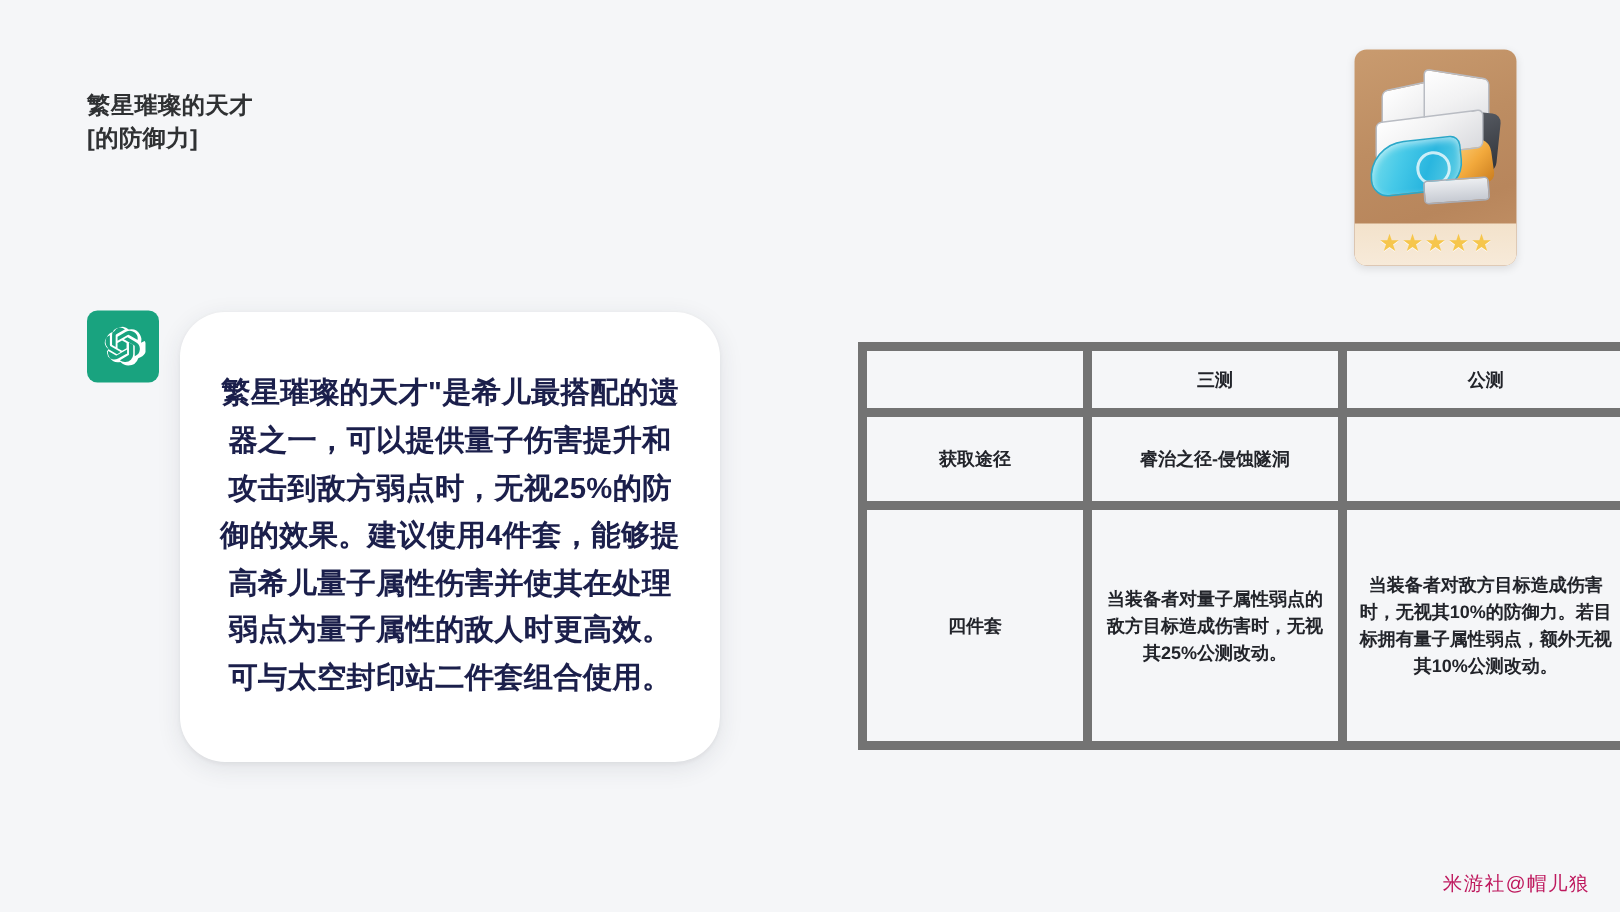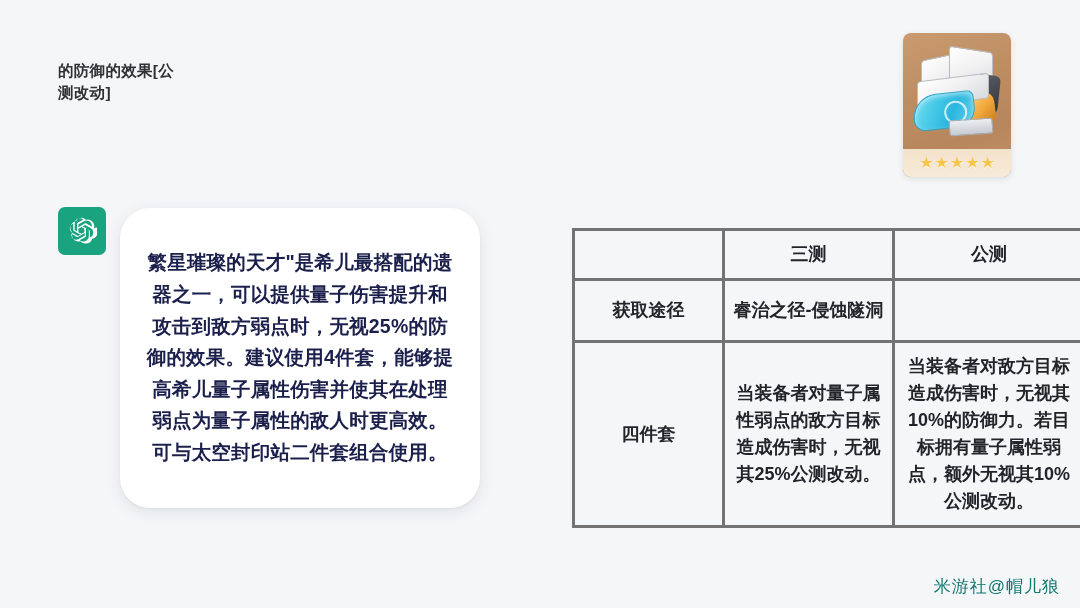--- a/index.html
+++ b/index.html
@@ -191,55 +191,55 @@
   .cmp-table {
     position: absolute;
     left: 572px;
     top: 228px;
     width: 491px;
     border-collapse: collapse;
     table-layout: fixed;
     background: transparent;
   }
   .cmp-table td, .cmp-table th {
-    border: 3px solid #737373;
+    border: 6px solid #737373;
     padding: 10px 8px;
     text-align: center;
     vertical-align: middle;
-    font-size: 18px;
+    font-size: 12px;
     font-weight: 700;
     color: #22242a;
     line-height: 1.5;
   }
   .cmp-table th { height: 44px; }
   .col-label { width: 150px; }
   .col-a { width: 170px; }
   .col-b { width: 191px; }
   .corner-cell { border-top-color: transparent; border-left-color: transparent; }
   .row-h1 { height: 62px; }
   .row-h2 { height: 74px; }
   .row-h3 { height: 160px; }
   .cell-empty { color: transparent; }
 
   
   .watermark {
     position: absolute;
     right: 20px;
     bottom: 10px;
-    font-size: 17px;
-    color: #0f766e;
+    font-size: 13px;
+    color: #be185d;
     letter-spacing: 1px;
   }
 </style>
 </head>
 <body>
 
 <div class="page">
 
-  <div class="header-title">的防御的效果[公测改动]</div>
+  <div class="header-title">繁星璀璨的天才[的防御力]</div>
 
 
   <div class="relic-card">
     <div class="relic-art">
       <div class="r-block rb1"></div>
       <div class="r-block rb2"></div>
       <div class="r-dark"></div>
       <div class="r-gold"></div>
       <div class="r-block rb3"></div>
       <div class="r-visor"></div>

